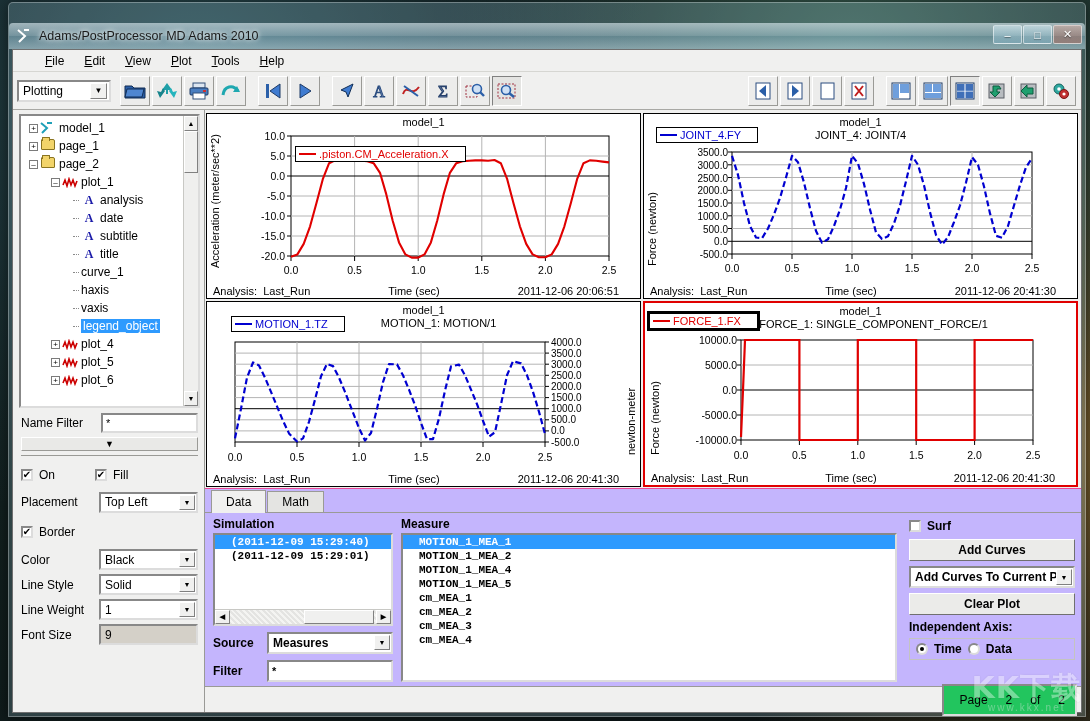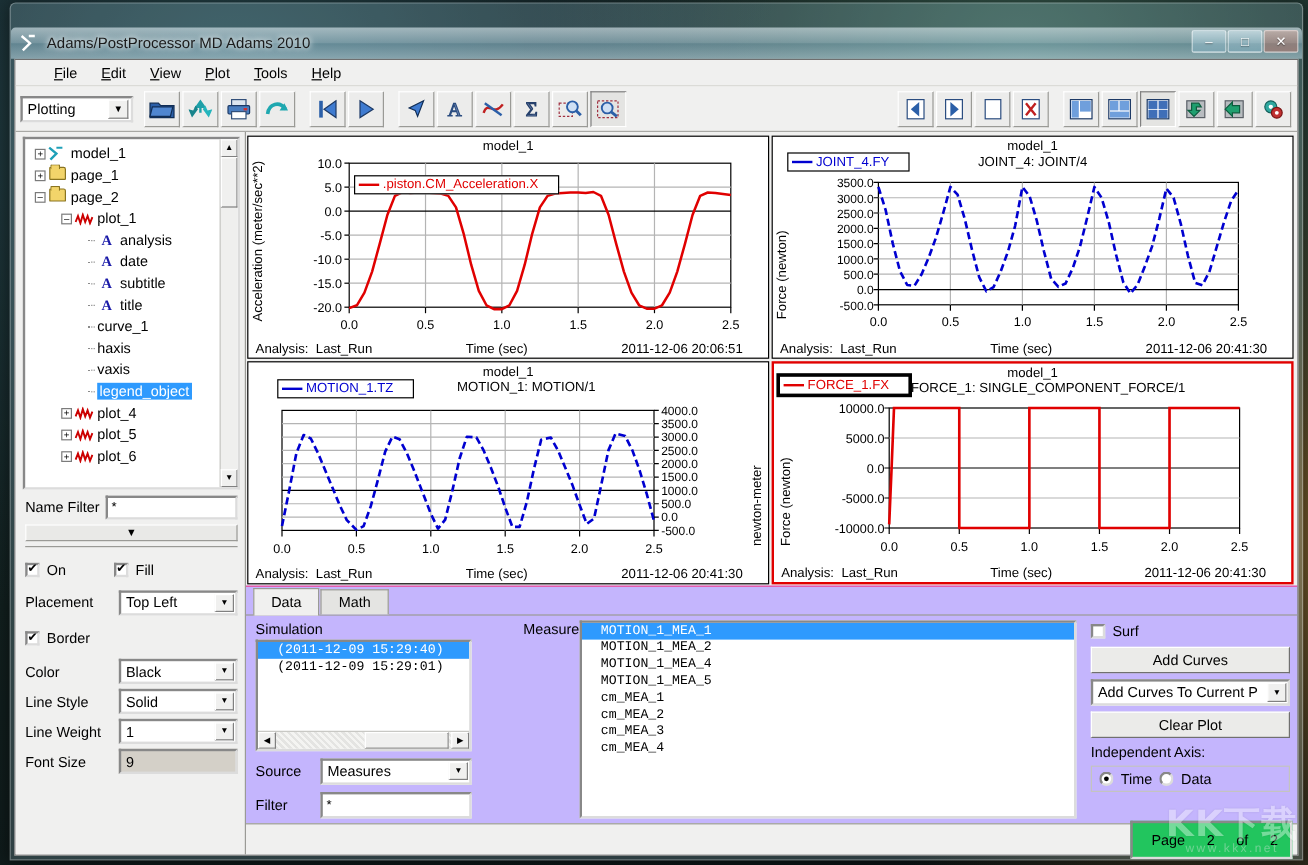--- a/index.html
+++ b/index.html
@@ -205,21 +205,21 @@
   .sbtn.bot { position:absolute; bottom:0; left:0; right:0; }
   .sthumb {
     position:absolute; top:15px; left:0; right:0; height: 42px;
     background:#f0f0ef; border:1px solid #fff;
     border-right-color:#808080;border-bottom-color:#808080;
   }
 
   
   .nfrow {
     display: flex; align-items: center;
-    padding: 3px 6px 2px 8px; gap: 5px;
+    padding: 3px 6px 2px 8px; gap: 18px;
   }
   .nfrow label { font-size: 12px; }
   .nfinput {
     flex: 1 1 auto; height: 20px;
     border: 2px inset #dcdcdc; background: #fff;
     font-size: 11px; padding: 0 3px; display:flex; align-items:center;
   }
   .collapsebar {
     margin: 2px 6px 2px 8px; height: 14px;
     border: 1px solid #fff; border-right-color:#9a9a96;border-bottom-color:#9a9a96;
@@ -327,21 +327,21 @@
   .tab {
     height: 21px; padding: 0 14px;
     font-size: 12px;
     display:flex;align-items:center;
     border: 1px solid #9a9a96; border-bottom:none;
     background: #e4e4e2;
     margin-right: 1px;
   }
   .tab.active { background: #f0f0ef; height: 23px; position: relative; top:1px; }
   .dashbody {
-    flex: 1 1 auto; display: flex; min-height: 0; padding: 4px 6px 4px 8px; gap: 8px;
+    flex: 1 1 auto; display: flex; min-height: 0; padding: 4px 6px 4px 8px; gap: 8px; font-weight: bold;
   }
   .dsec-label { font-size: 12px; margin-bottom: 2px; }
   .simcol { width: 180px; flex: 0 0 180px; display:flex; flex-direction:column; }
   .listbox {
     border: 2px inset #dcdcdc; background: #fff; overflow: hidden;
     position: relative;
   }
   .litem {
     font-family: "Liberation Mono", monospace;
     font-size: 11px; padding: 1px 4px 1px 16px; white-space: nowrap;
@@ -355,21 +355,21 @@
   .hscroll .hb {
     width: 15px; background:#f0f0ef;
     border:1px solid #fff;border-right-color:#808080;border-bottom-color:#808080;
     display:flex;align-items:center;justify-content:center;font-size:7px;
   }
   .hthumb { width: 70px; background:#f0f0ef;
     border:1px solid #fff;border-right-color:#808080;border-bottom-color:#808080;}
   .htrack { flex:1 1 auto; background: repeating-linear-gradient(45deg,#e4e4e2,#e4e4e2 2px,#f4f4f2 2px,#f4f4f2 4px); }
   .srow { display:flex; align-items:center; margin-top: 6px; gap:6px; font-size:12px;}
   .srow .sl { width: 48px; flex:0 0 48px;}
-  .measurecol { flex: 1 1 auto; display:flex; flex-direction:row; min-width:0;margin-left:35px;}
+  .measurecol { flex: 1 1 auto; display:flex; flex-direction:column; min-width:0;}
   .optscol { width: 170px; flex: 0 0 170px; padding-left: 4px;}
   .btn {
     height: 22px; width: 100%;
     border: 1px solid #fff; border-right-color:#707070;border-bottom-color:#707070;
     background:#ebebe9; font-size:12px;
     display:flex;align-items:center;justify-content:center;
     margin-bottom: 5px;
   }
   .ocombo {
     height: 22px; width:100%;

